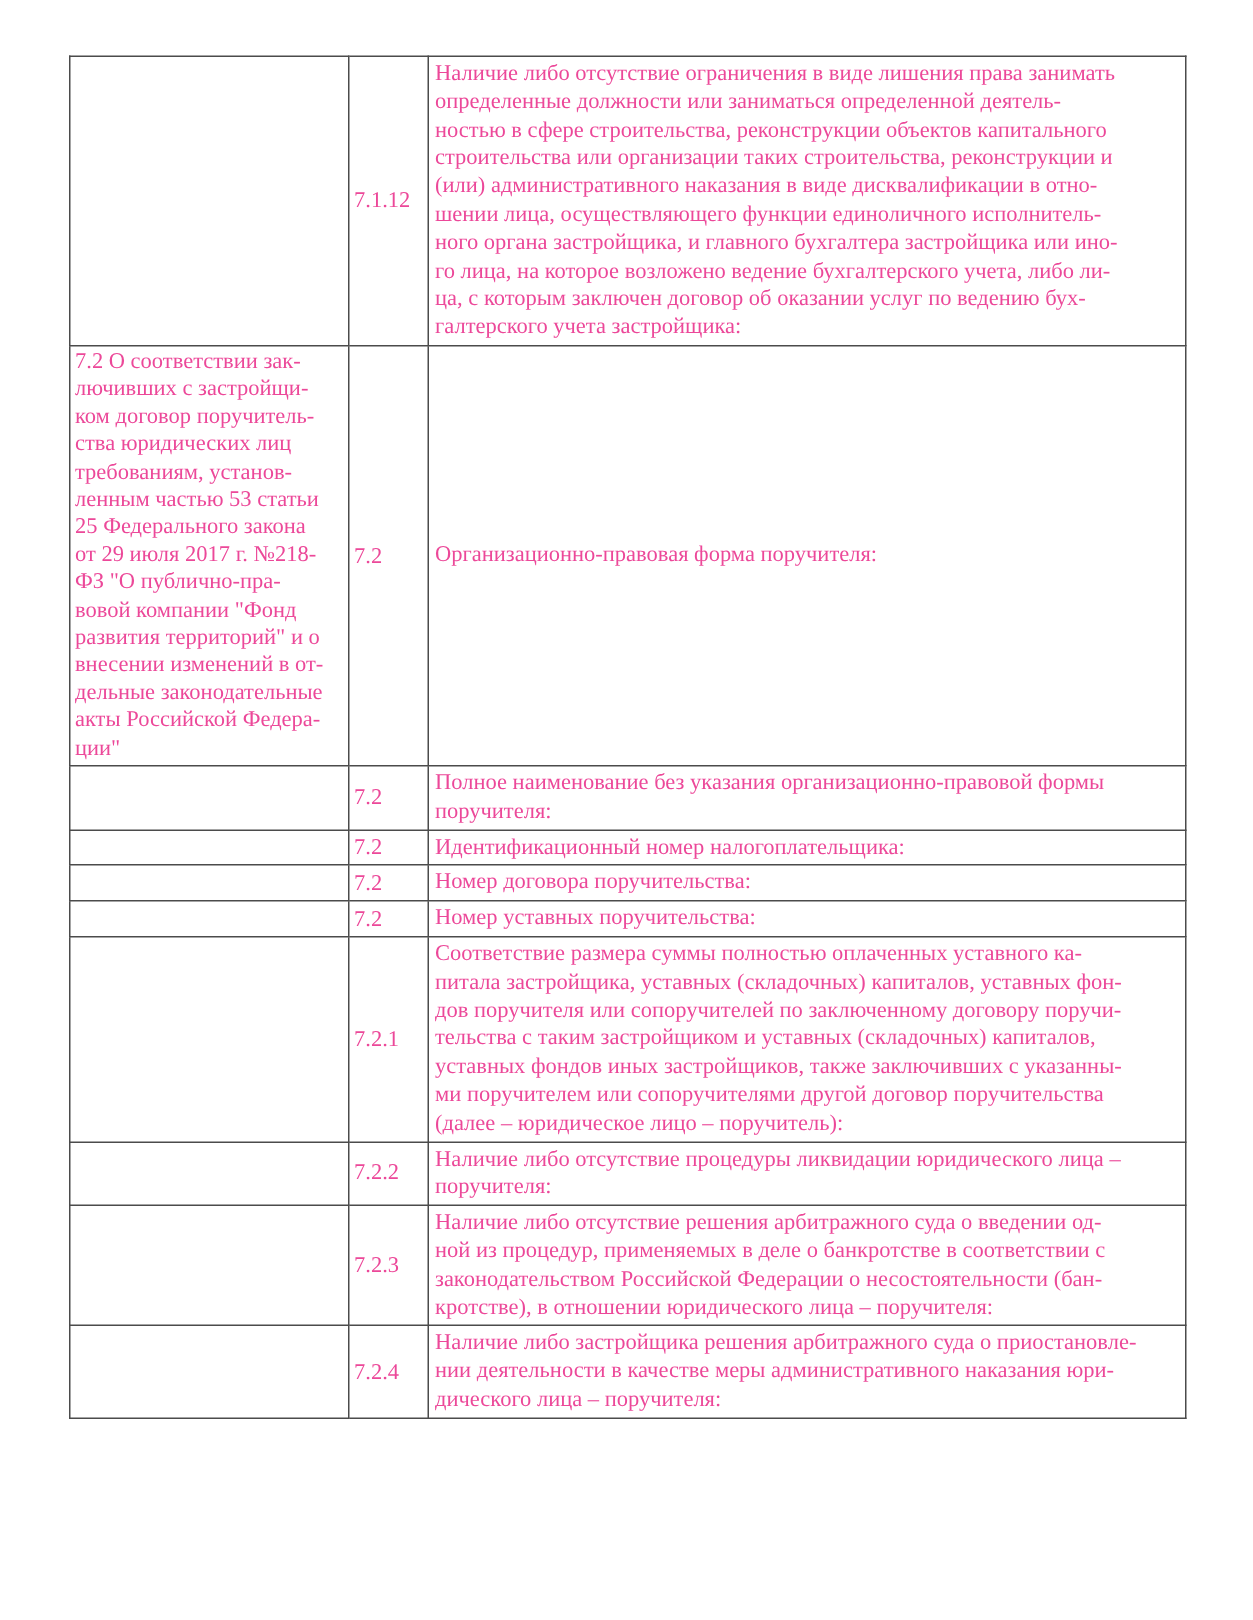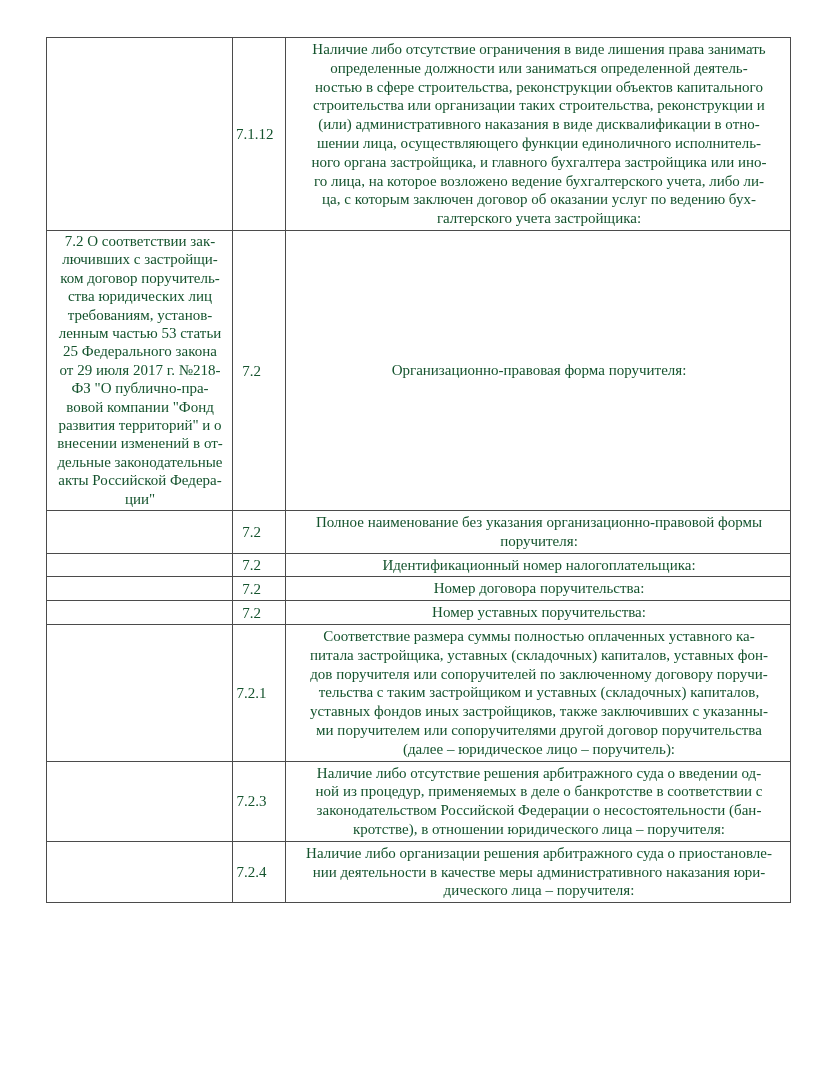--- a/index.html
+++ b/index.html
@@ -20,23 +20,22 @@
     position: absolute;
     left: 46px;
     top: 37px;
     width: 744px;
     border-collapse: collapse;
     table-layout: fixed;
   }
   table.doc-table td {
     border: 1px solid #4b4b4b;
     font-size: 15px;
-    color: #14532d;
+    color: #ec4899;
     overflow: hidden;
-    text-align: center;
   }
   td.topic-cell {
     vertical-align: top;
     padding: 1px 2px 2px 3px;
     line-height: 18.4px;
     white-space: pre-line;
   }
   td.num-cell {
     vertical-align: middle;
     padding: 1px 18px 1px 3px;
@@ -120,28 +119,34 @@
         <td class="content-cell">Соответствие размера суммы полностью оплаченных уставного ка-
 питала застройщика, уставных (складочных) капиталов, уставных фон-
 дов поручителя или сопоручителей по заключенному договору поручи-
 тельства с таким застройщиком и уставных (складочных) капиталов,
 уставных фондов иных застройщиков, также заключивших с указанны-
 ми поручителем или сопоручителями другой договор поручительства
 (далее – юридическое лицо – поручитель):</td>
       </tr>
       <tr>
         <td class="topic-cell"></td>
+        <td class="num-cell">7.2.2</td>
+        <td class="content-cell">Наличие либо отсутствие процедуры ликвидации юридического лица –
+поручителя:</td>
+      </tr>
+      <tr>
+        <td class="topic-cell"></td>
         <td class="num-cell">7.2.3</td>
         <td class="content-cell">Наличие либо отсутствие решения арбитражного суда о введении од-
 ной из процедур, применяемых в деле о банкротстве в соответствии с
 законодательством Российской Федерации о несостоятельности (бан-
 кротстве), в отношении юридического лица – поручителя:</td>
       </tr>
       <tr>
         <td class="topic-cell"></td>
         <td class="num-cell">7.2.4</td>
-        <td class="content-cell">Наличие либо организации решения арбитражного суда о приостановле-
+        <td class="content-cell">Наличие либо застройщика решения арбитражного суда о приостановле-
 нии деятельности в качестве меры административного наказания юри-
 дического лица – поручителя:</td>
       </tr>
     </tbody>
   </table>
 </div>
 
 </body></html>

